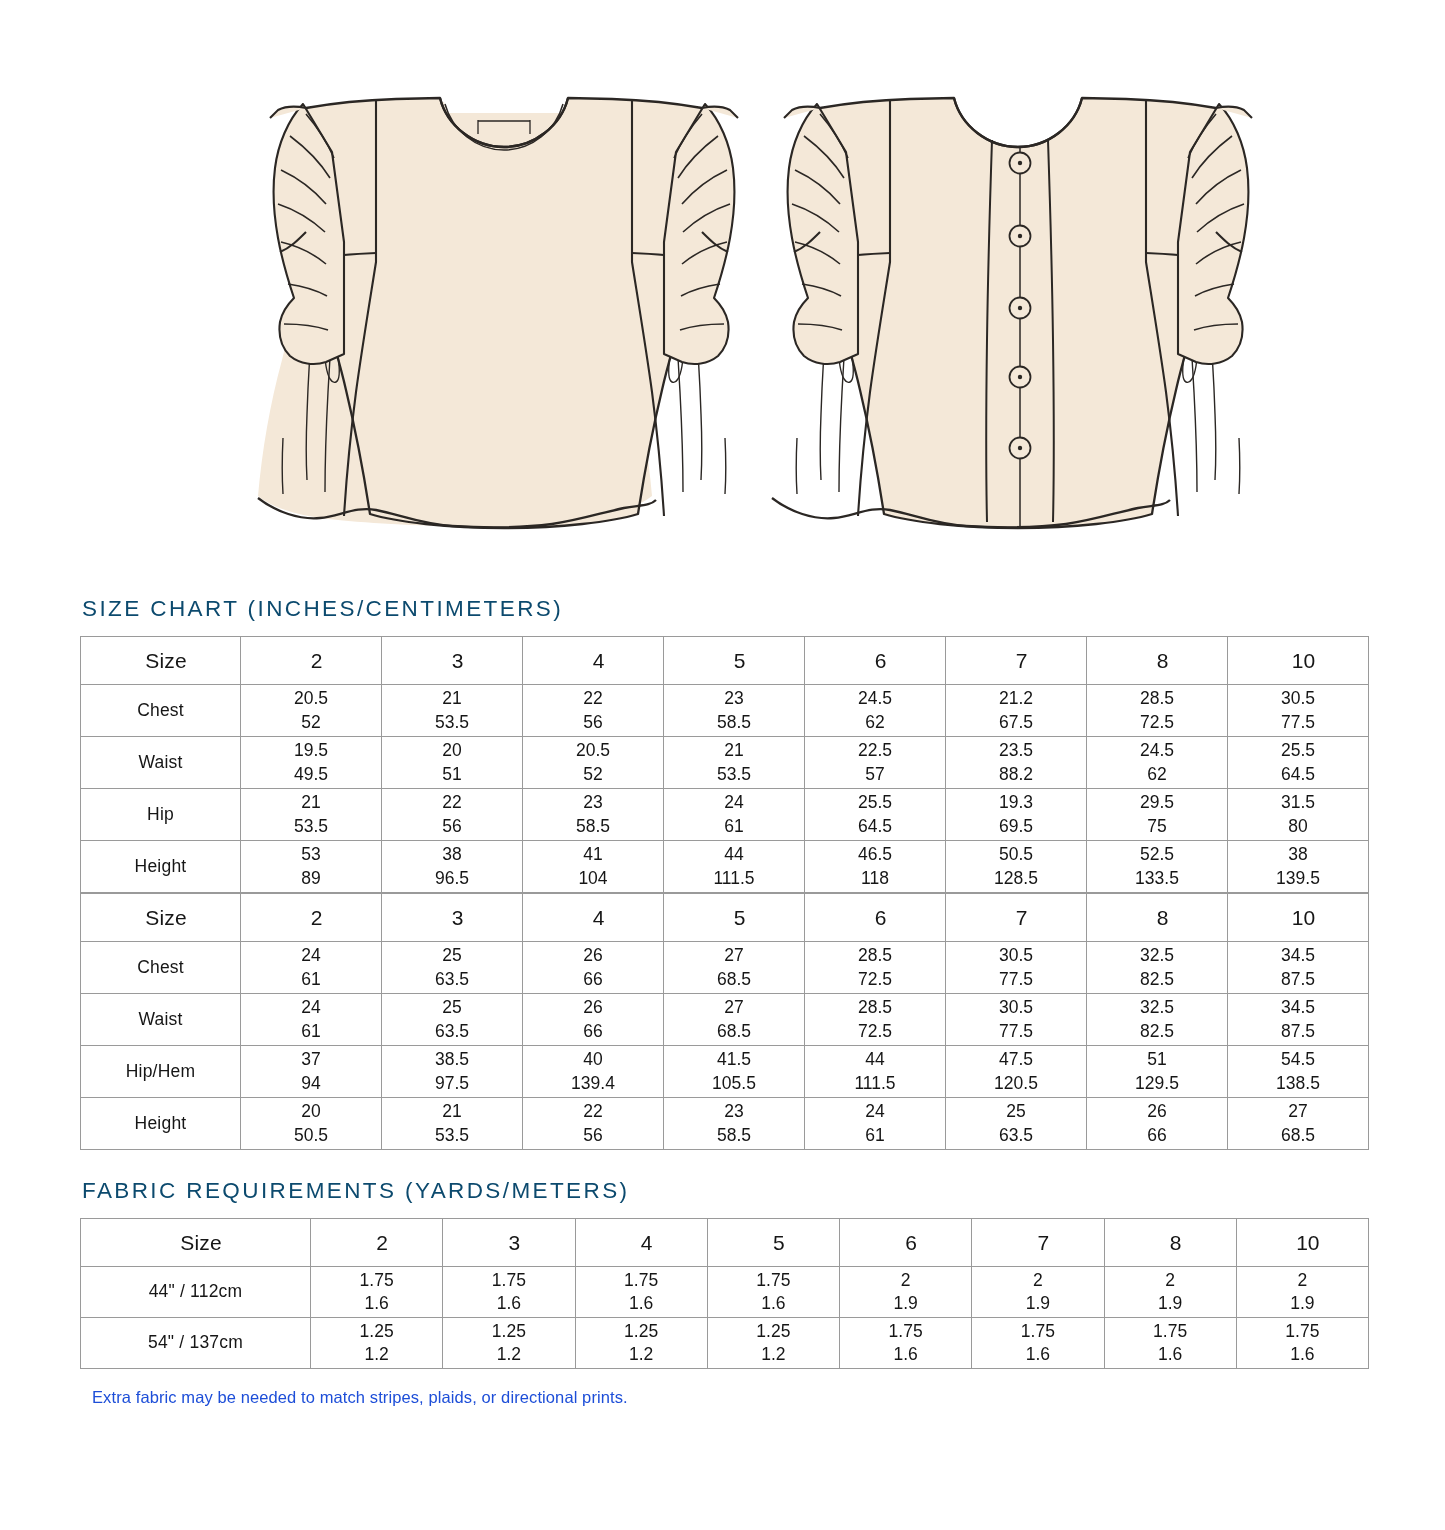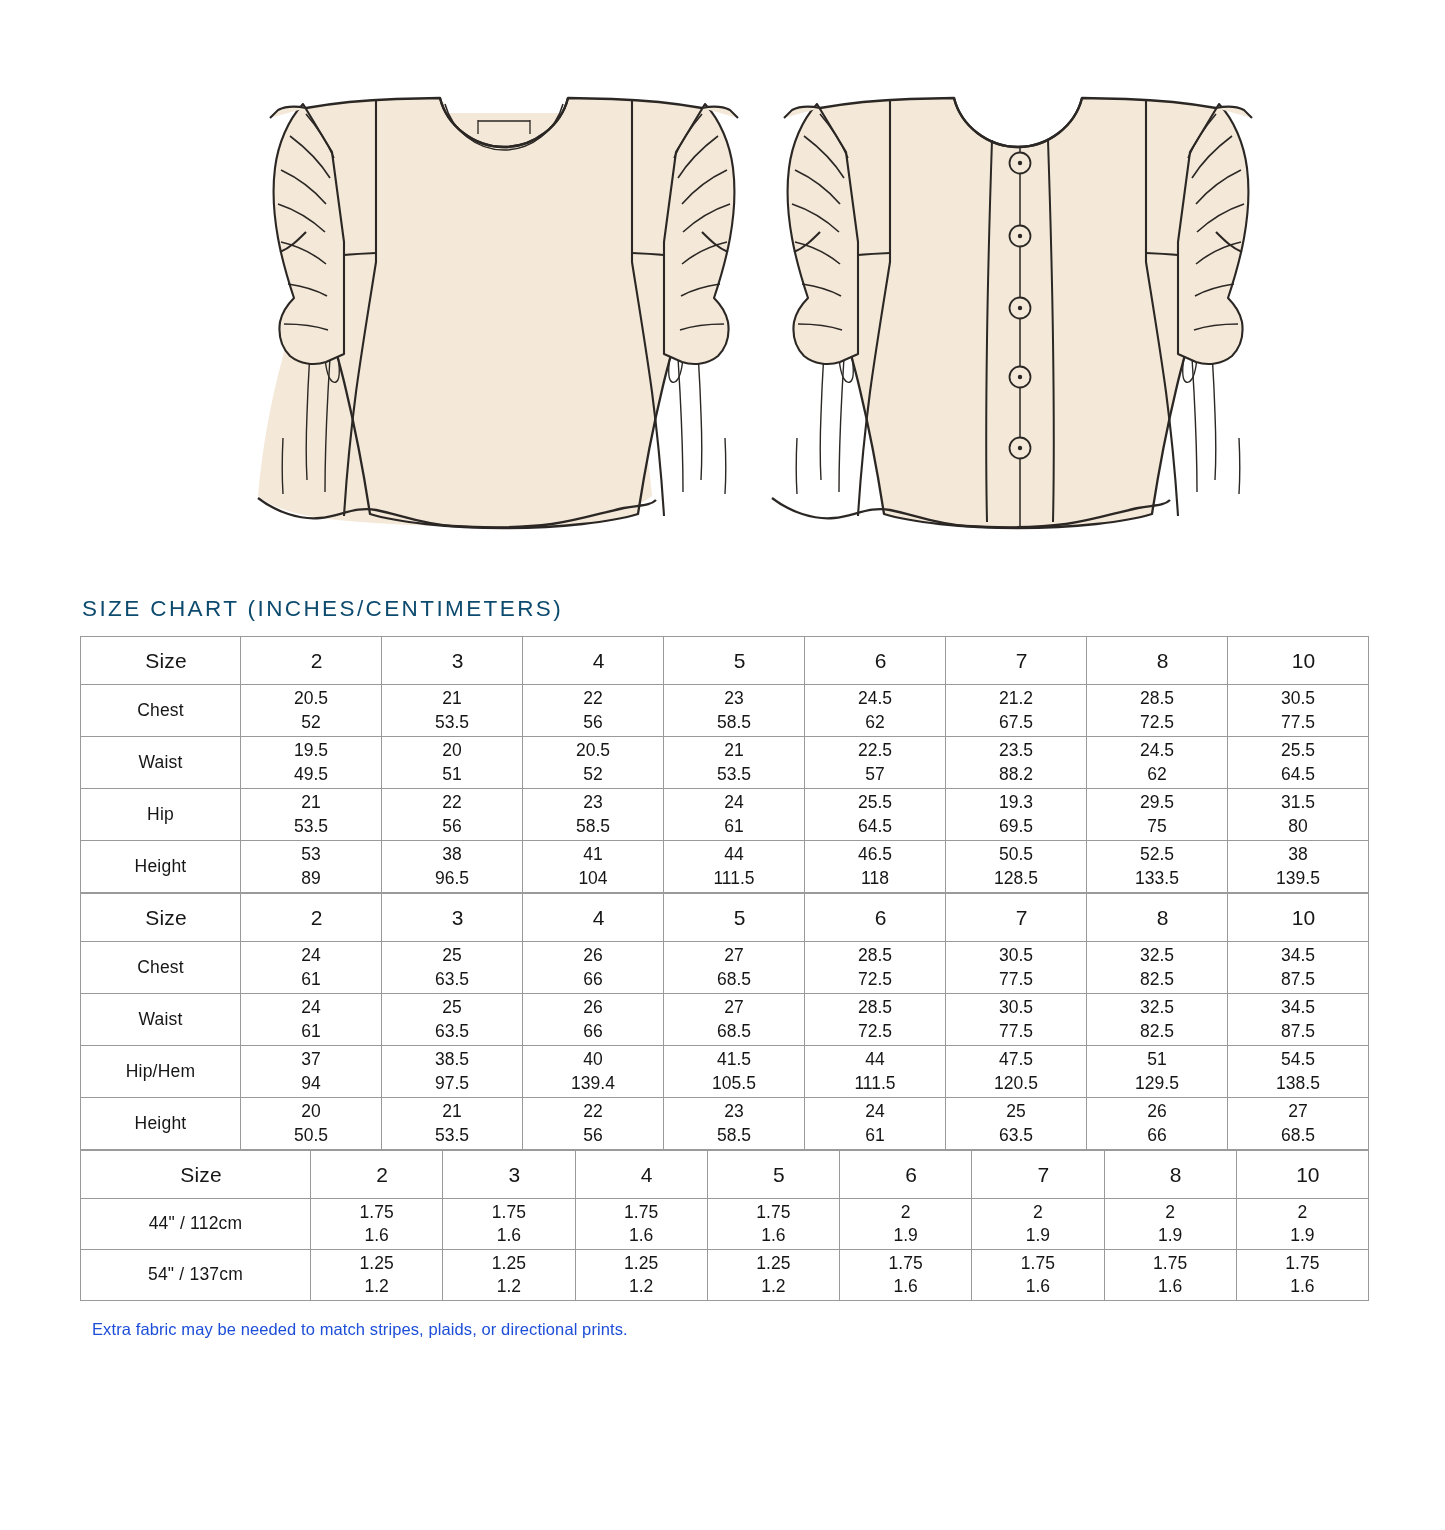--- a/index.html
+++ b/index.html
@@ -646,20 +646,21 @@
             <span class="val metric">66</span>
           </td>
           <td>
             <span class="val">27</span>
             <span class="val metric">68.5</span>
           </td>
         </tr>
       </tbody>
   </table>
 
+  <h2 class="section-title third">FABRIC REQUIREMENTS (YARDS/METERS)</h2>
 
   <table class="chart t3" id="table-fabric">
     <colgroup>
       <col class="c0">
         <col class="cs">
         <col class="cs">
         <col class="cs">
         <col class="cs">
       <col class="cs">
         <col class="cs">

